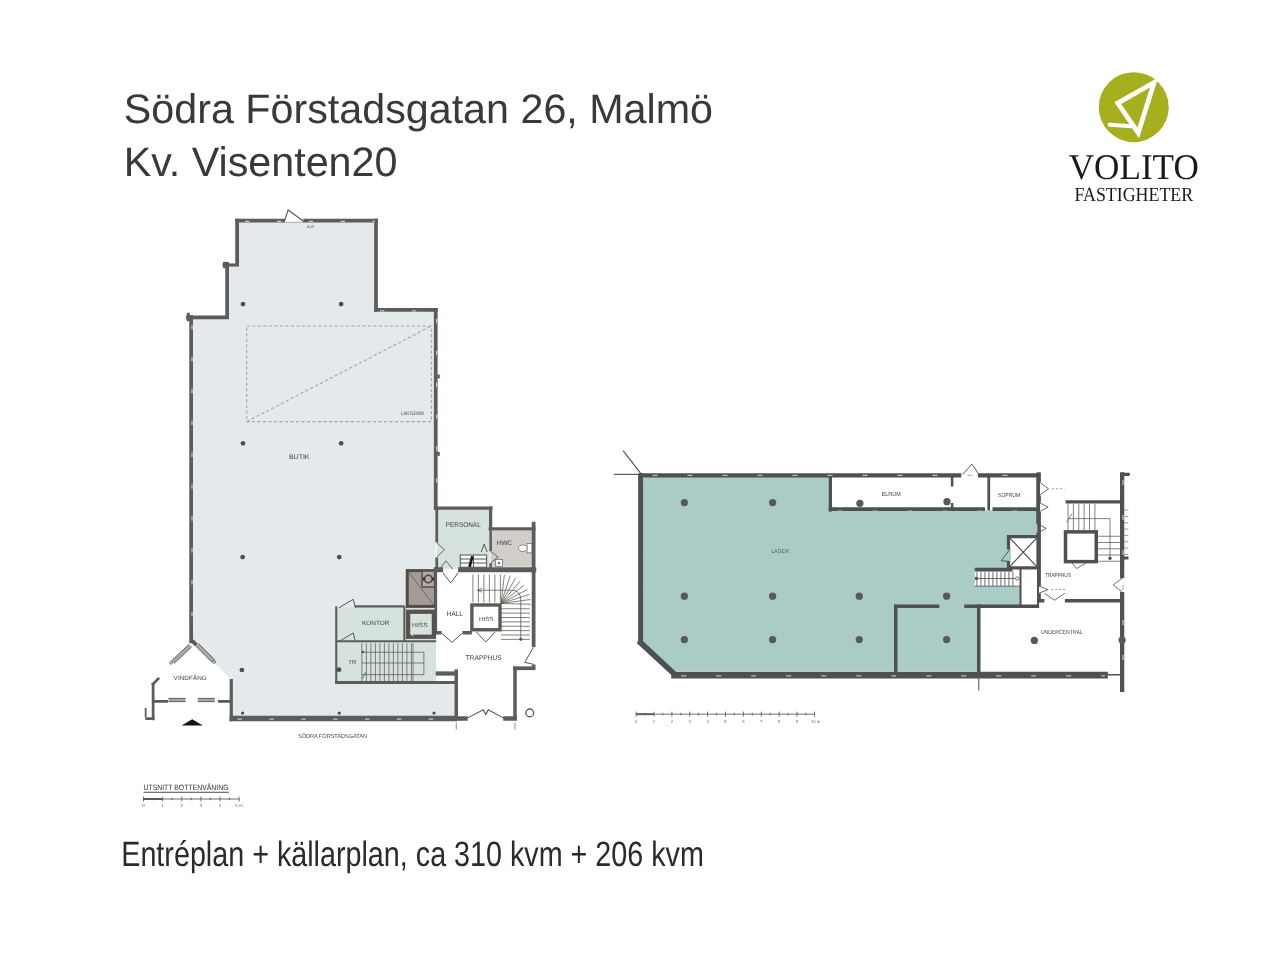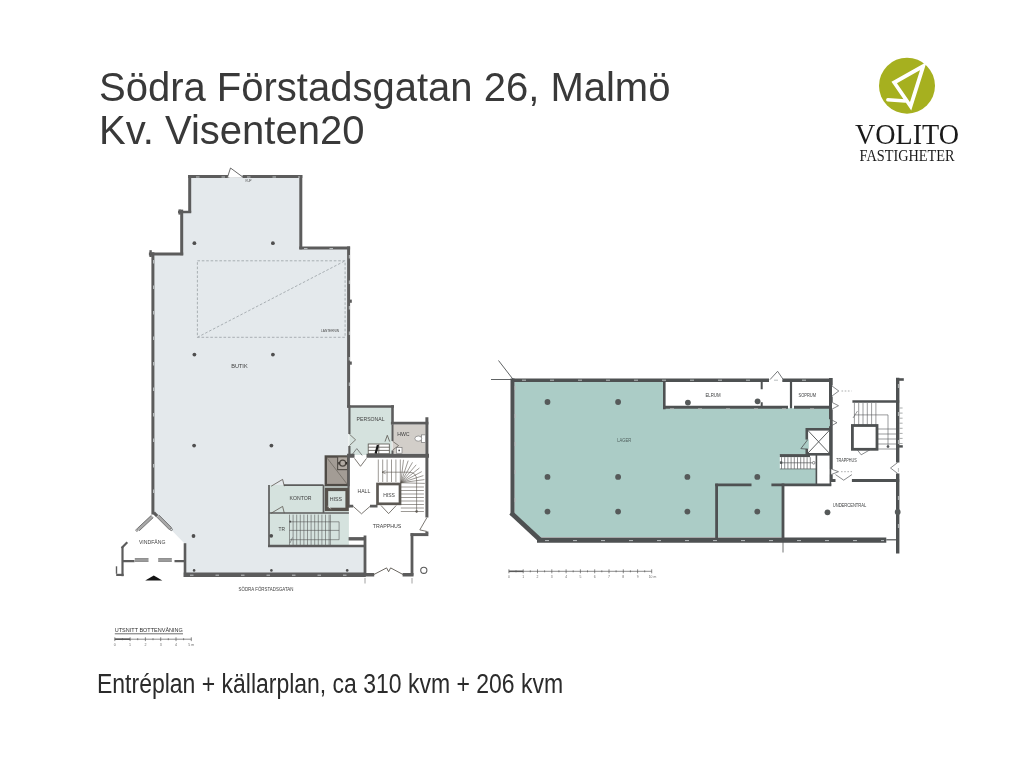--- a/index.html
+++ b/index.html
@@ -1,18 +1,18 @@
 <!DOCTYPE html>
 <html><head>
 <meta charset="utf-8">
 <style>
   html,body{margin:0;padding:0;}
   body{width:1024px;height:768px;background:#ffffff;position:relative;overflow:hidden;
        font-family:"Liberation Sans",sans-serif;}
-  .title{position:absolute;left:99px;top:66px;font-size:40px;line-height:42.5px;color:#393939;}
+  .title{position:absolute;left:99px;top:66px;font-size:33px;line-height:42.5px;color:#393939;}
   .caption{position:absolute;left:97px;top:667px;font-size:28.2px;color:#2b2b2b;
            transform:scaleX(0.815);transform-origin:0 0;white-space:nowrap;}
   svg{position:absolute;left:0;top:0;}
 </style>
 </head>
 <body>
 
 <div class="title">Södra Förstadsgatan 26, Malmö<br>Kv. Visenten20</div>
 
 <svg width="1024" height="768" viewBox="0 0 1024 768">

